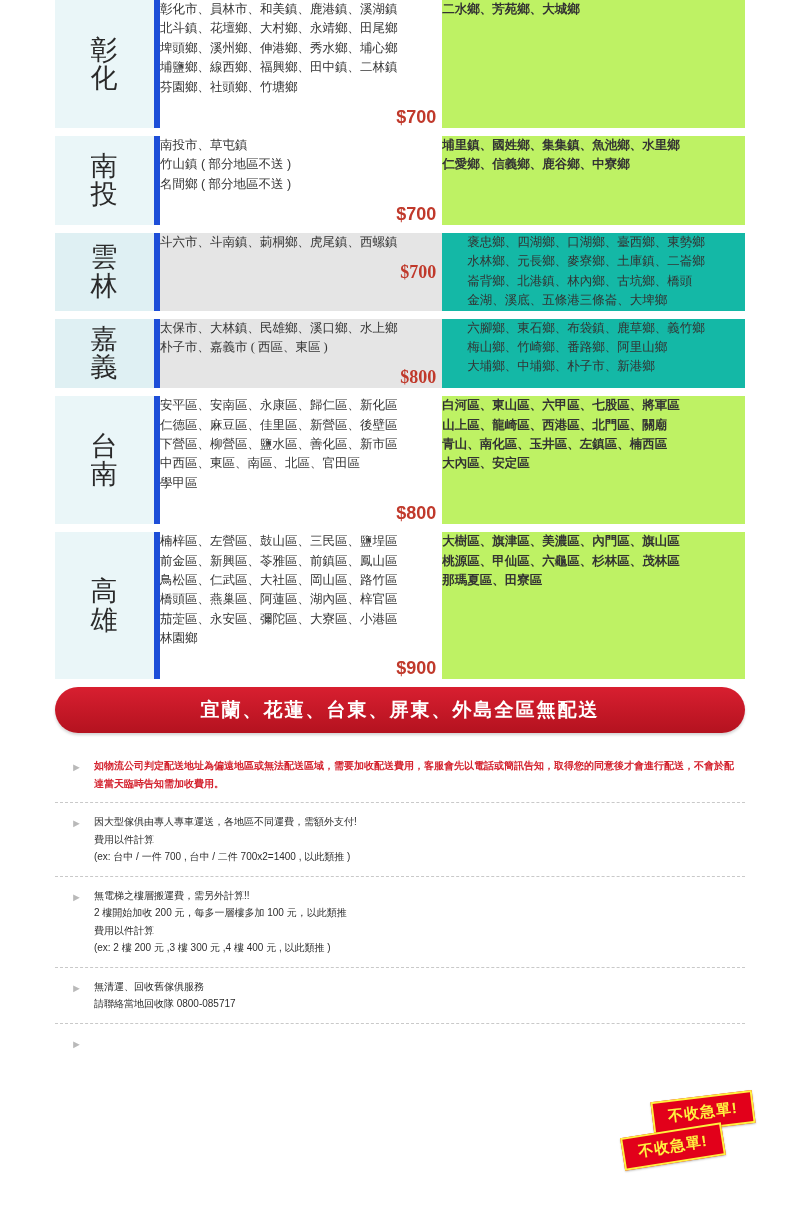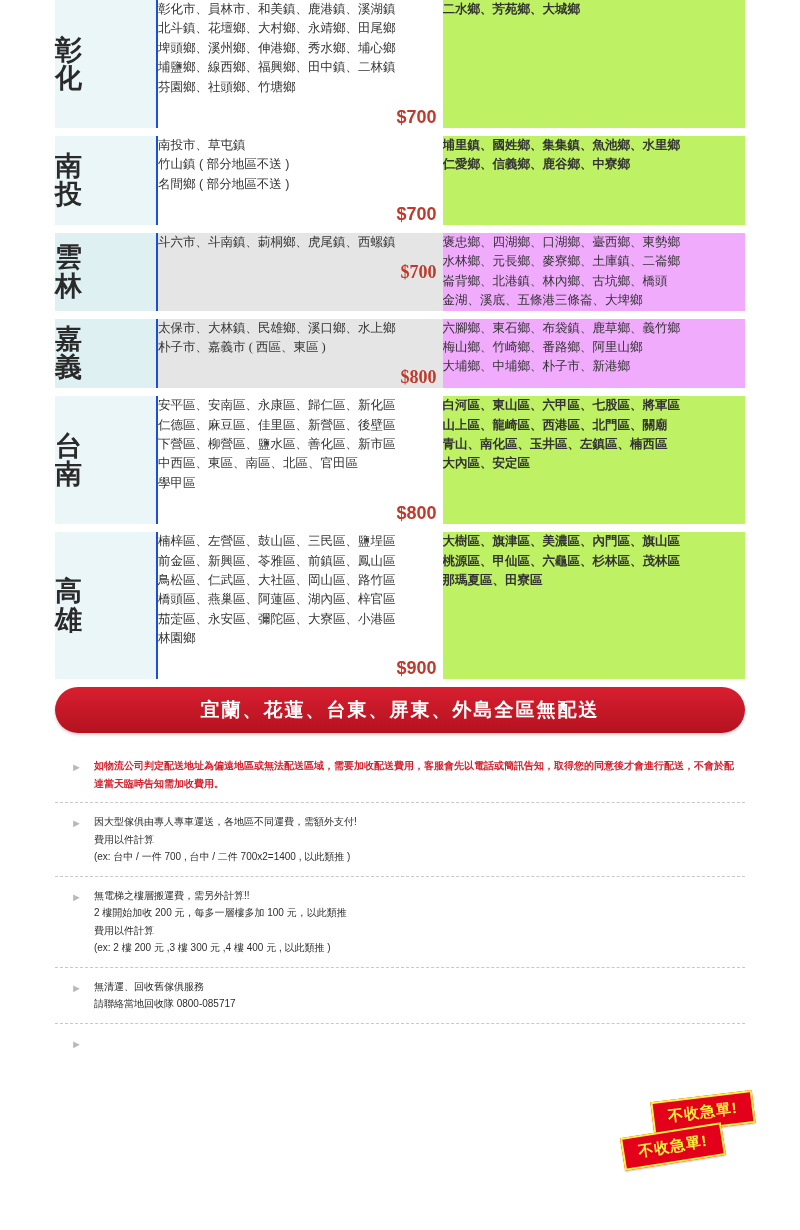--- a/index.html
+++ b/index.html
@@ -20,35 +20,36 @@
   .table {
     width: 690px;
     margin: 0 auto;
     border-collapse: collapse;
   }
   .zone-row { vertical-align: top; }
   .zone-row > td { padding: 0; }
 
   .cell-name {
     width: 104px;
+    text-align: center;
     vertical-align: middle;
     font-size: 27px;
-    font-weight: bold;
+    font-weight: normal;
     color: #2a2a2a;
     letter-spacing: 1px;
     line-height: 1.05;
     padding: 8px 4px;
   }
   .cell-name .nm { display: inline-block; width: 30px; }
 
   .cell-main {
     width: 292px;
     vertical-align: top;
     padding: 12px 10px 10px 14px;
-    border-left: 2px solid #1d4ed8;
+    border-left: 6px solid #1d4ed8;
     position: relative;
   }
   .cell-extra {
     width: 310px;
     vertical-align: top;
     padding: 12px 10px 10px 14px;
   }
 
   .area-list {
     font-size: 12.5px;
@@ -65,21 +66,21 @@
     padding-right: 6px;
   }
 
   
   .bg-a .cell-name { background: #eaf6f8; }
   .bg-a .cell-main { background: #ffffff; }
   .bg-a .cell-extra { background: #bef264; font-weight: bold; }
 
   .bg-b .cell-name { background: #dff0f3; }
   .bg-b .cell-main { background: #e5e5e5; font-family: Liberation Serif, serif; }
-  .bg-b .cell-extra { background: #f0abfc; }
+  .bg-b .cell-extra { background: #14b8a6; padding-left: 25px; }
 
   .spacer td { height: 8px; background: #ffffff; padding: 0; }
 
   
   .banner {
     width: 690px;
     margin: 8px auto 0 auto;
     height: 46px;
     border-radius: 23px;
     background: linear-gradient(180deg,#d81f30 0%, #b4121f 100%);

